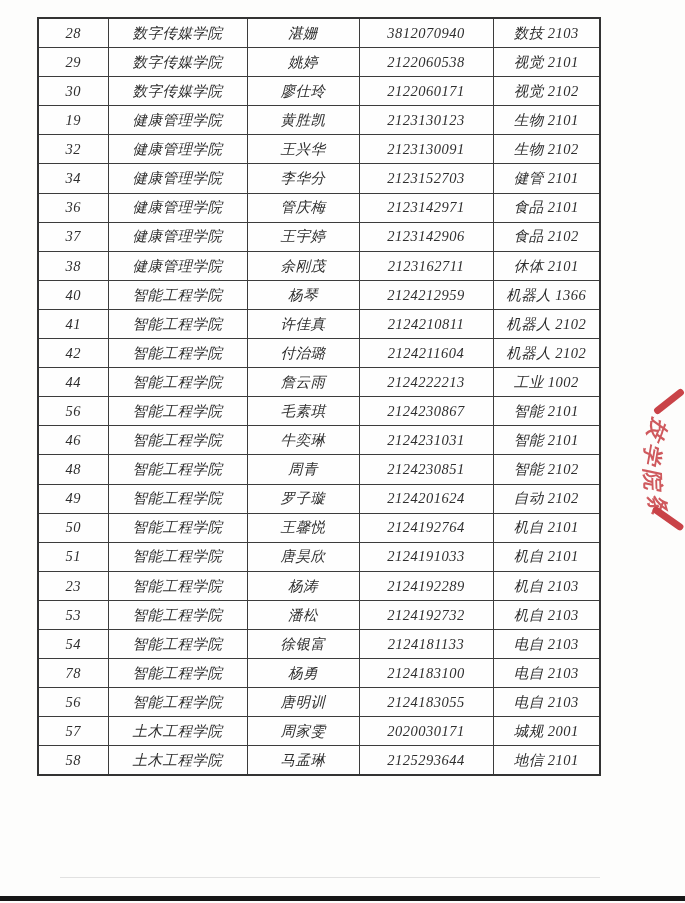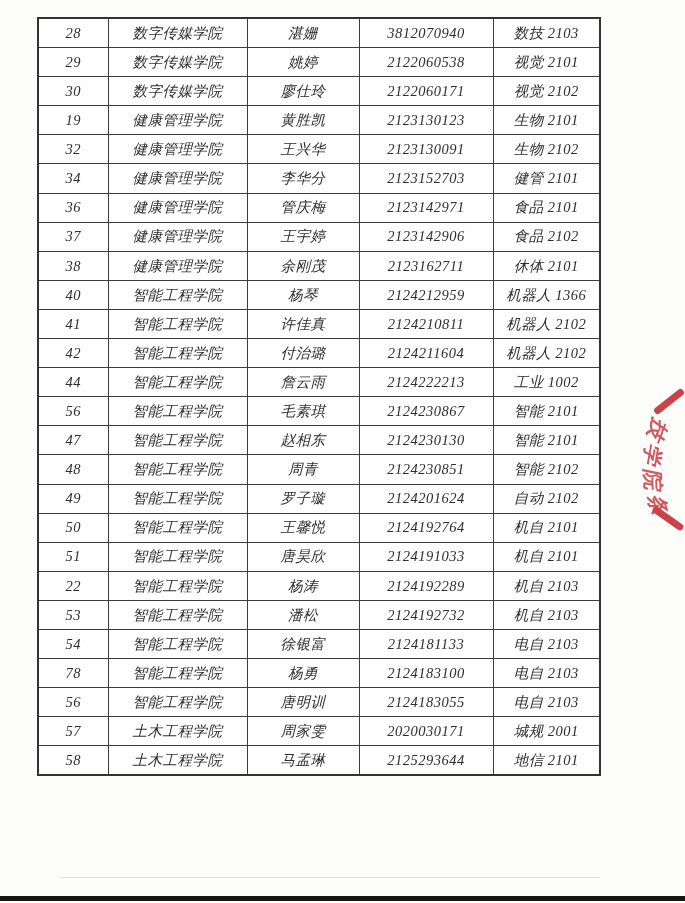--- a/index.html
+++ b/index.html
@@ -164,24 +164,24 @@
           <td>工业 1002</td>
         </tr>
         <tr>
           <td>56</td>
           <td>智能工程学院</td>
           <td>毛素琪</td>
           <td>2124230867</td>
           <td>智能 2101</td>
         </tr>
         <tr>
-          <td>47</td>
-          <td>智能工程学院</td>
-          <td>赵相东</td>
-          <td>2124230130</td>
+          <td>46</td>
+          <td>智能工程学院</td>
+          <td>牛奕琳</td>
+          <td>2124231031</td>
           <td>智能 2101</td>
         </tr>
         <tr>
           <td>48</td>
           <td>智能工程学院</td>
           <td>周青</td>
           <td>2124230851</td>
           <td>智能 2102</td>
         </tr>
         <tr>
@@ -199,21 +199,21 @@
           <td>机自 2101</td>
         </tr>
         <tr>
           <td>51</td>
           <td>智能工程学院</td>
           <td>唐昊欣</td>
           <td>2124191033</td>
           <td>机自 2101</td>
         </tr>
         <tr>
-          <td>22</td>
+          <td>23</td>
           <td>智能工程学院</td>
           <td>杨涛</td>
           <td>2124192289</td>
           <td>机自 2103</td>
         </tr>
         <tr>
           <td>53</td>
           <td>智能工程学院</td>
           <td>潘松</td>
           <td>2124192732</td>

